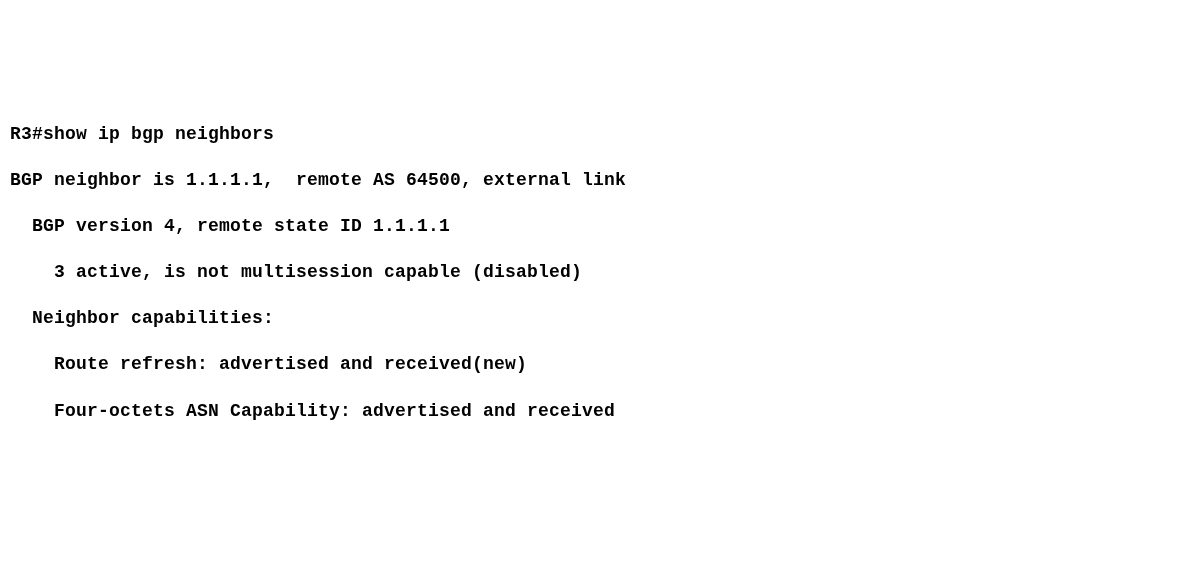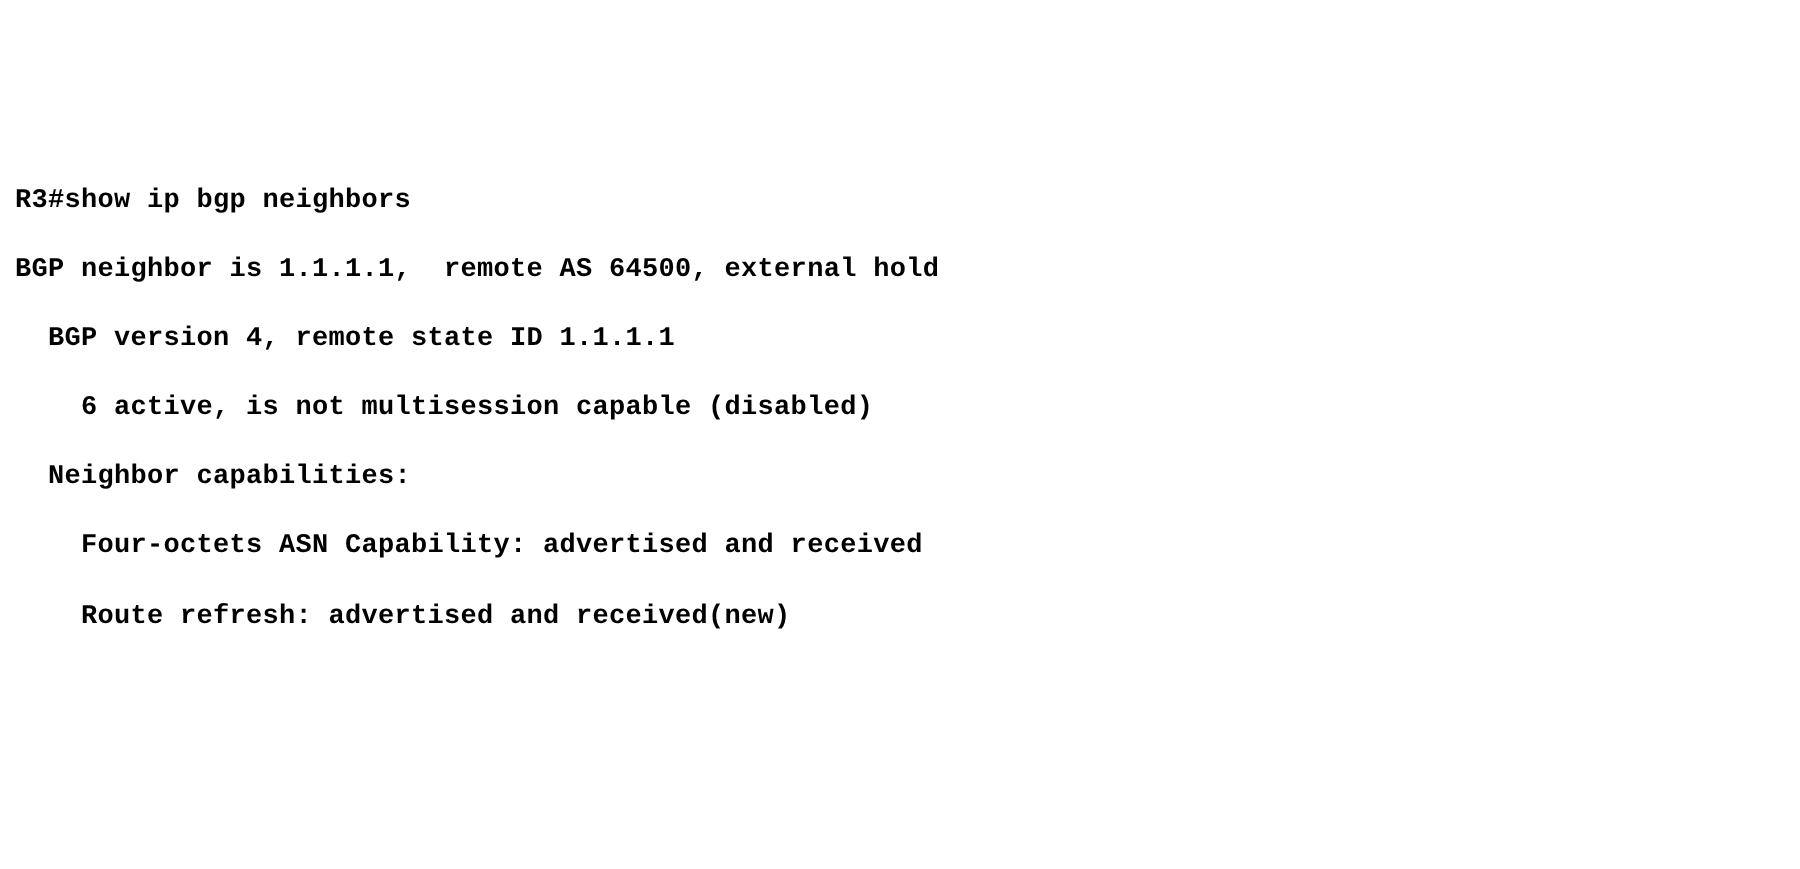--- a/index.html
+++ b/index.html
@@ -15,26 +15,26 @@
     }
     .line { display: block; font-weight: bold; }
   </style>
 </head>
 <body>
 
 
 
 <div class="terminal">
 <span class="line"><span>R3#</span><span>show ip bgp neighbors</span></span>
-<span class="line">BGP neighbor is 1.1.1.1,  remote AS 64500, external hold</span>
+<span class="line">BGP neighbor is 1.1.1.1,  remote AS 64500, external link</span>
 <span class="line">  BGP version 4, remote state ID 1.1.1.1</span>
-<span class="line">    6 active, is not multisession capable (disabled)</span>
+<span class="line">    3 active, is not multisession capable (disabled)</span>
 <span class="line">  Neighbor capabilities:</span>
+<span class="line">    Route refresh: advertised and received(new)</span>
 <span class="line">    Four-octets ASN Capability: advertised and received</span>
-<span class="line">    Route refresh: advertised and received(new)</span>
 
 
 
 
 
 
 
 
 
 

